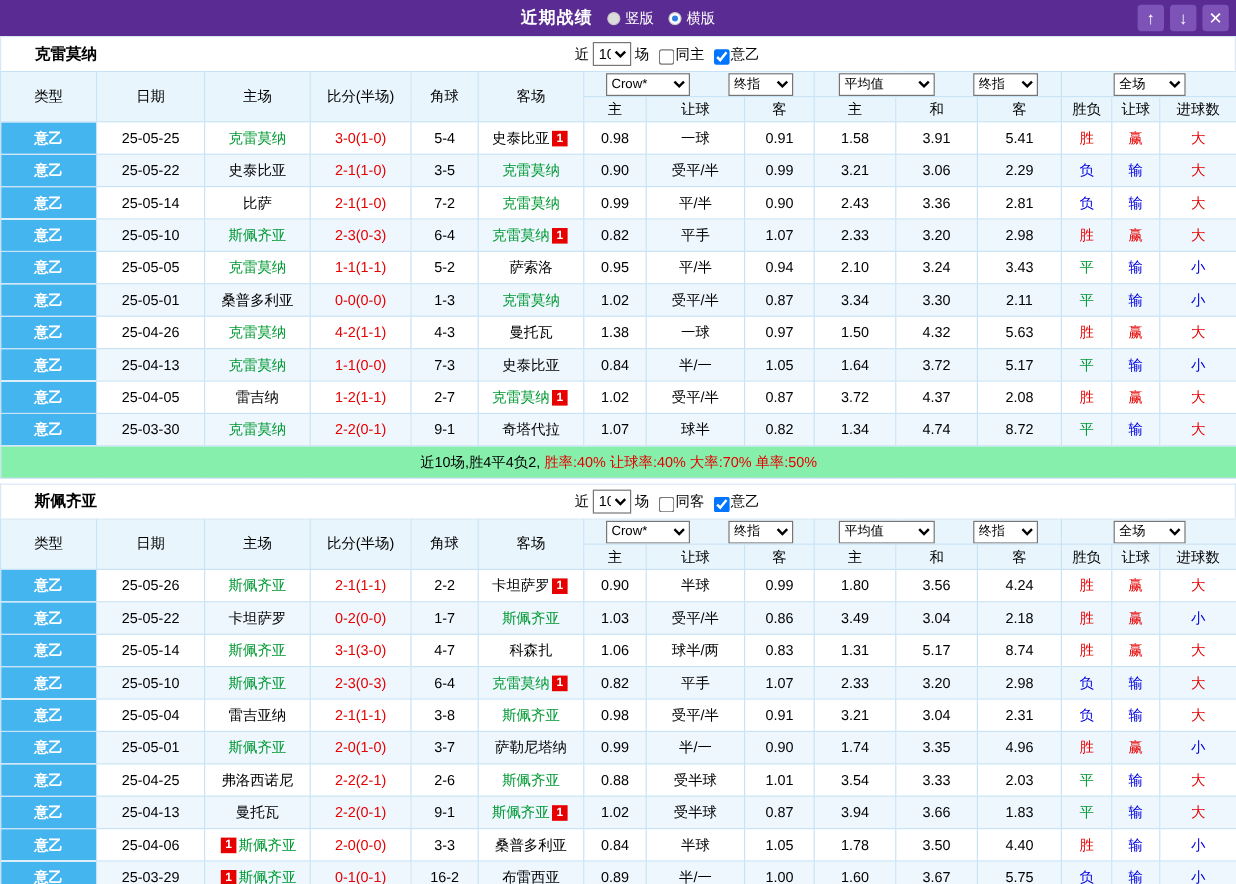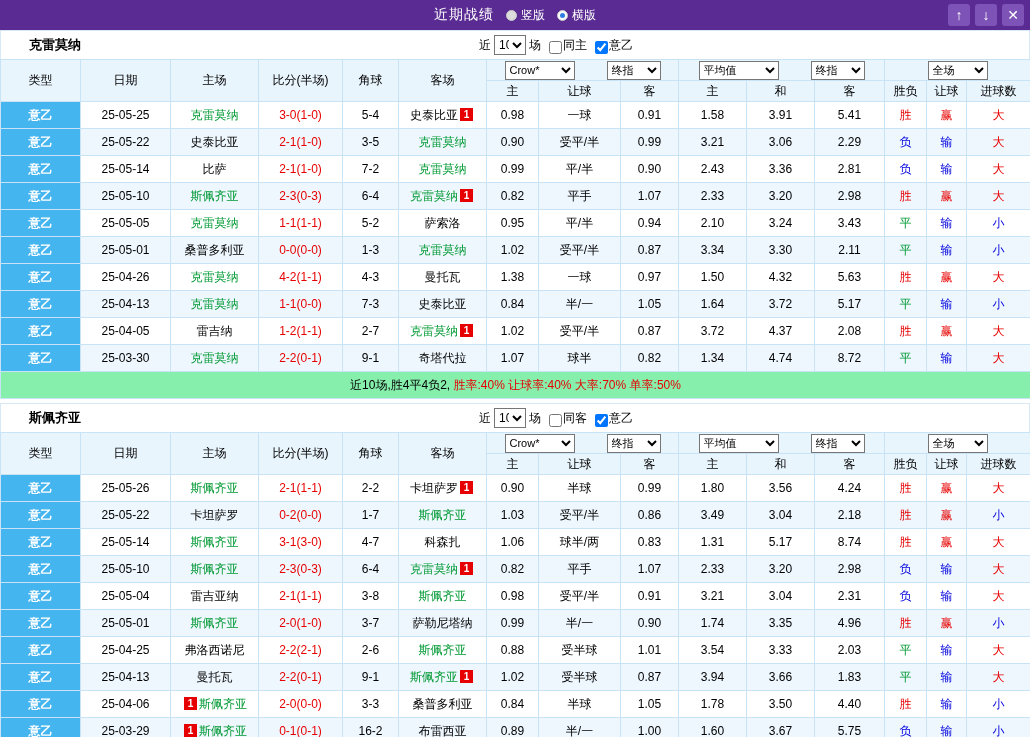--- a/index.html
+++ b/index.html
@@ -1,20 +1,20 @@
 <!DOCTYPE html>
 <html><head>
 <meta charset="utf-8">
 <style>
   html,body{margin:0;padding:0}
   body{width:1030px;font-family:"Liberation Sans","DejaVu Sans",sans-serif;font-size:12px;color:#000;background:#fff}
   .window{width:1030px}
   
   .titlebar{height:30px;background:#5a2b92;position:relative;display:flex;align-items:center;justify-content:center;gap:12px}
-  .title{color:#fff;font-weight:normal;font-size:14px;letter-spacing:1px}
+  .title{color:#fff;font-weight:bold;font-size:14px;letter-spacing:1px}
   .radio-option{display:inline-flex;align-items:center;gap:4px;color:#fff;cursor:pointer}
   .radio-circle{width:11px;height:11px;border-radius:50%;background:#fff;display:inline-block;position:relative;border:1px solid #c9c9c9;box-sizing:border-box}
   .radio-circle.unsel{background:#dcdcdc}
   .radio-circle.sel::after{content:"";position:absolute;left:2px;top:2px;width:5px;height:5px;border-radius:50%;background:#2f7fe0}
   .tb-buttons{position:absolute;right:6px;display:flex;gap:5px}
   .tb-btn{width:22px;height:22px;border-radius:3px;background:#7d53b8;color:#fff;font-size:14px;display:flex;align-items:center;justify-content:center;cursor:pointer;font-weight:bold}
   
   .section + .section{margin-top:4px}
   .filter-row{height:28px;position:relative;background:#fff;border:1px solid #d9e8f5;border-bottom:none}
   .team-name{position:absolute;left:28px;top:50%;transform:translateY(-50%);font-weight:bold;font-size:13px}

